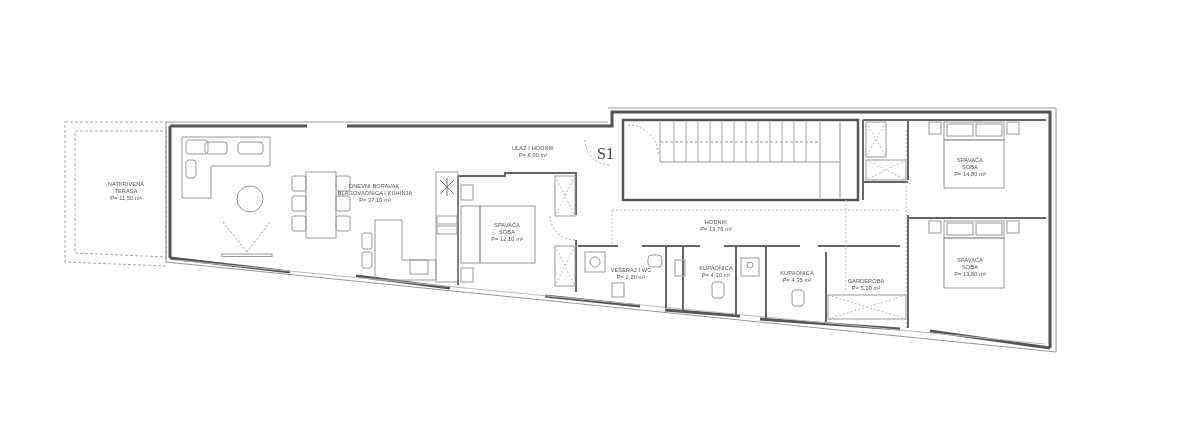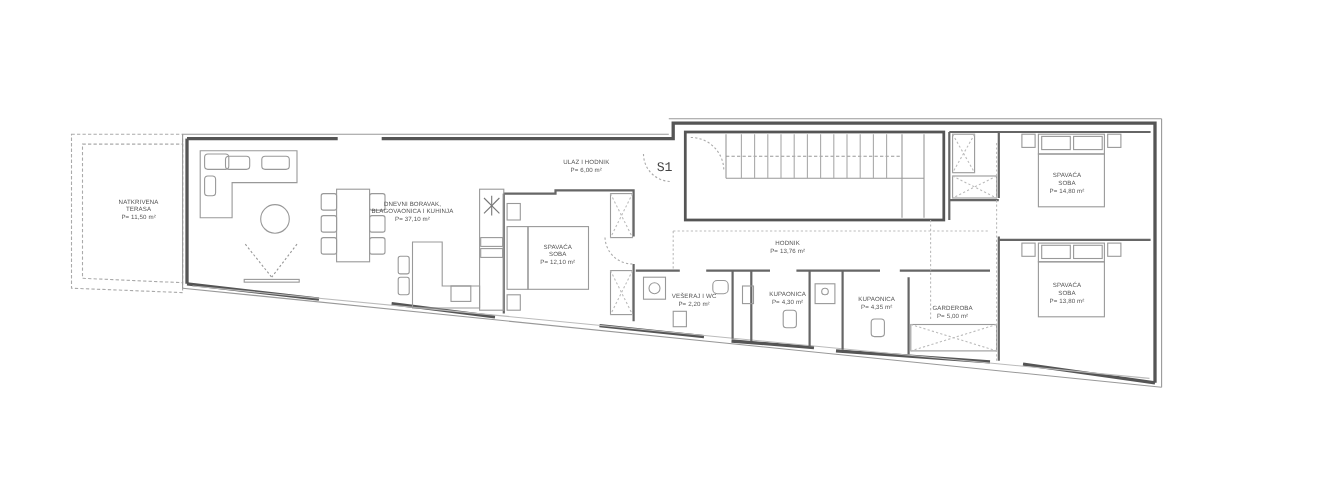--- a/index.html
+++ b/index.html
@@ -1,20 +1,20 @@
 <!DOCTYPE html>
 <html><head>
 <meta charset="utf-8">
 <style>
   html,body{margin:0;padding:0;background:#ffffff;}
   body{width:1198px;height:437px;overflow:hidden;position:relative;font-family:"Liberation Sans",sans-serif;}
   #plan{position:absolute;left:0;top:0;}
   .lbl{position:absolute;font-family:"Liberation Sans",sans-serif;font-size:5.6px;color:#555;text-align:center;line-height:7px;letter-spacing:0.1px;white-space:nowrap;transform:translateX(-50%);}
   .lbl .a{display:block;}
-  .s1{position:absolute;font-size:12px;color:#444;font-family:Liberation Mono, monospace;}
+  .s1{position:absolute;font-size:16px;color:#444;font-family:Liberation Serif, serif;}
 </style>
 </head>
 <body>
 
 <svg id="plan" width="1198" height="437" viewBox="0 0 1198 437" xmlns="http://www.w3.org/2000/svg">
 
   <g fill="none" stroke="#aaa" stroke-width="1" stroke-dasharray="3,2">
     <polygon points="65,122 166,122 166,266 65,262"></polygon>
     <polygon points="75,131 166,131 166,257 75,253"></polygon>
   </g>

